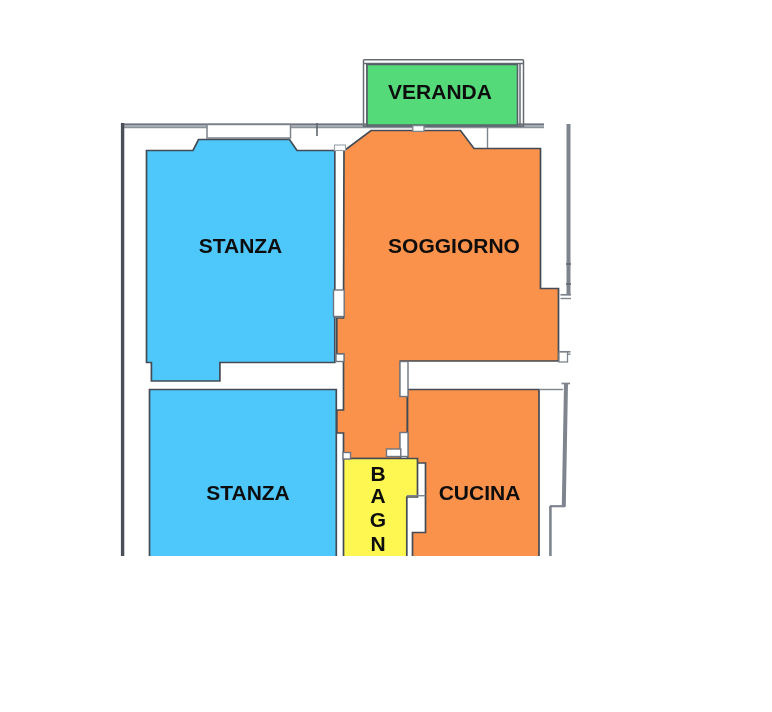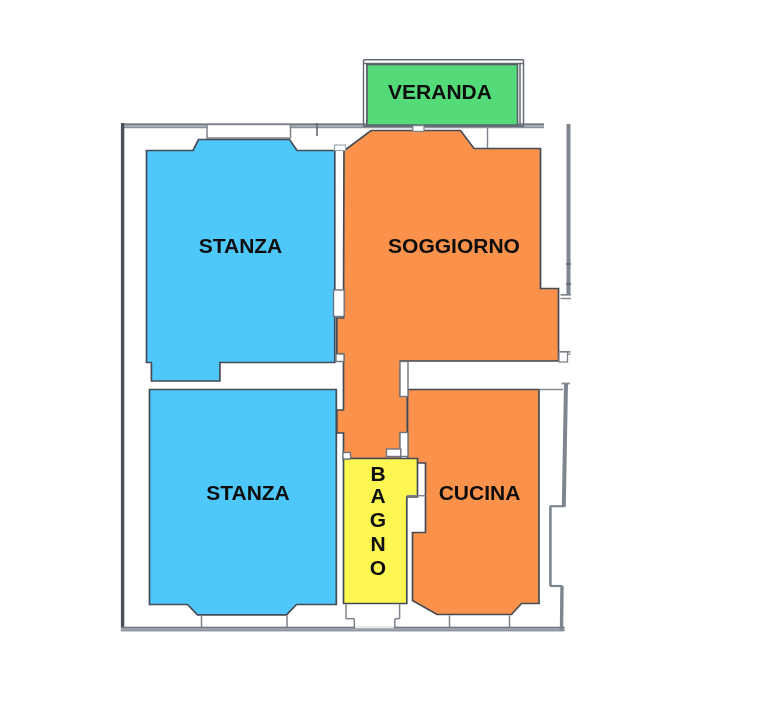--- a/index.html
+++ b/index.html
@@ -1,16 +1,16 @@
 <!DOCTYPE html>
 <html><head>
 <meta charset="utf-8">
 <style>
   html,body{margin:0;padding:0;background:#ffffff;}
-  #page{width:772px;height:712px;position:relative;background:#ffffff;
+  #page{width:772px;height:556px;position:relative;background:#ffffff;
         font-family:"Liberation Sans", sans-serif;}
   svg{display:block;}
   text{font-family:"Liberation Sans", sans-serif;font-weight:bold;fill:#0d0d0d;}
 </style>
 </head>
 <body>
 <div id="page">
 <svg width="772" height="712" viewBox="0 0 772 712">
 
   <rect x="0" y="0" width="772" height="712" fill="#ffffff"></rect>

